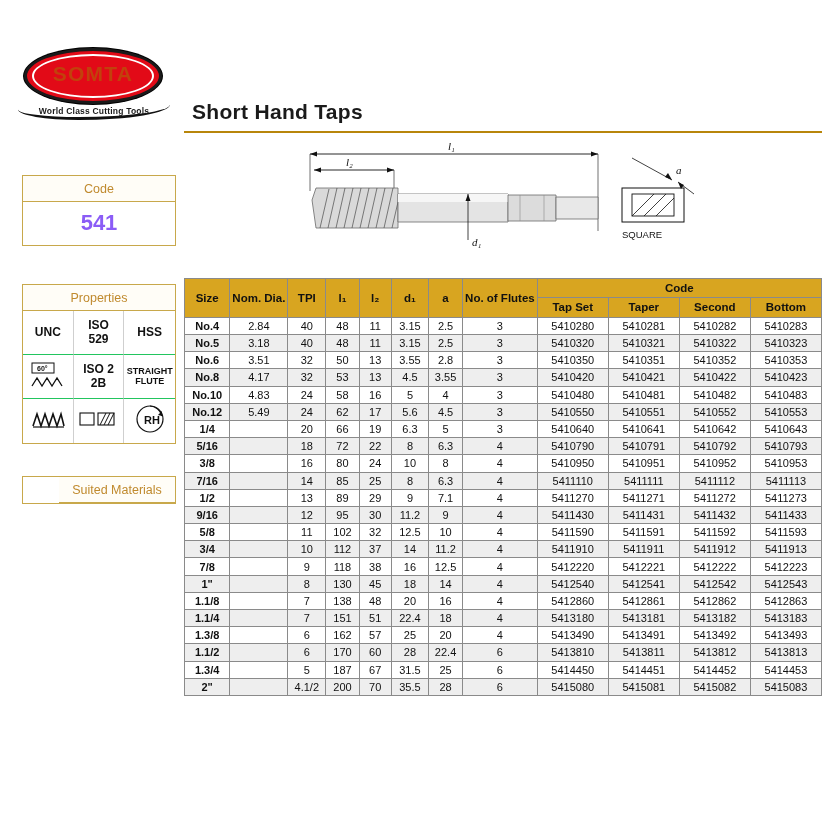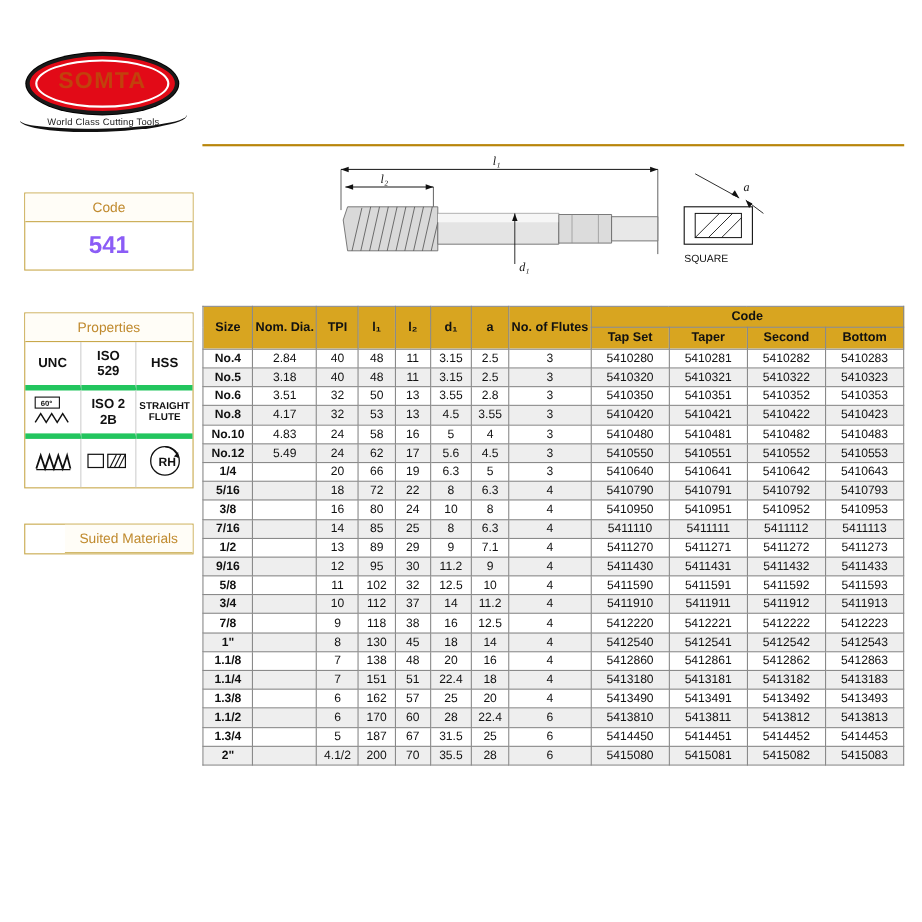--- a/index.html
+++ b/index.html
@@ -48,21 +48,21 @@
     letter-spacing: 1.2px;
     font-family: "Liberation Sans", sans-serif;
   }
   .logo-tagline {
     position: absolute;
     left: 6px; top: 64px;
     width: 148px;
     text-align: center;
     color: #1a1a1a;
     font-size: 8.5px;
-    font-weight: normal;
+    font-weight: bold;
     letter-spacing: .2px;
   }
   .logo-swoosh {
     position: absolute;
     left: 4px; top: 52px;
     width: 152px; height: 26px;
     border-bottom: 3px solid #111;
     border-radius: 0 0 60% 40%;
   }
 
@@ -107,21 +107,21 @@
   #code-panel { left: 22px; top: 175px; width: 154px; }
   #props-panel { left: 22px; top: 284px; width: 154px; }
   #materials-panel { left: 22px; top: 476px; width: 154px; padding-left: 36px; }
 
   .props-grid {
     display: grid;
     grid-template-columns: 1fr 1fr 1fr;
   }
   .props-cell {
     border-right: 1px solid #cfcfcf;
-    border-bottom: 5px solid #22c55e;
+    border-bottom: 1px solid #22c55e;
     height: 44px;
     display: flex;
     align-items: center;
     justify-content: center;
     text-align: center;
     font-size: 12px;
     font-weight: bold;
     color: #111;
     line-height: 1.1;
     padding: 2px;
@@ -194,20 +194,21 @@
 <div class="page">
 
   <div class="logo-wrap">
     <div class="logo-swoosh"></div>
     <div class="logo-ellipse-outer"></div>
     <div class="logo-ellipse-inner"></div>
     <div class="logo-text">SOMTA</div>
     <div class="logo-tagline">World Class Cutting Tools</div>
   </div>
 
+  <div class="title">Short Hand Taps</div>
   <div class="title-rule"></div>
 
   <div class="panel" id="code-panel">
     <div class="panel-head">Code</div>
     <div class="panel-big">541</div>
   </div>
 
   <div class="panel" id="props-panel">
     <div class="panel-head">Properties</div>
     <div class="props-grid">

